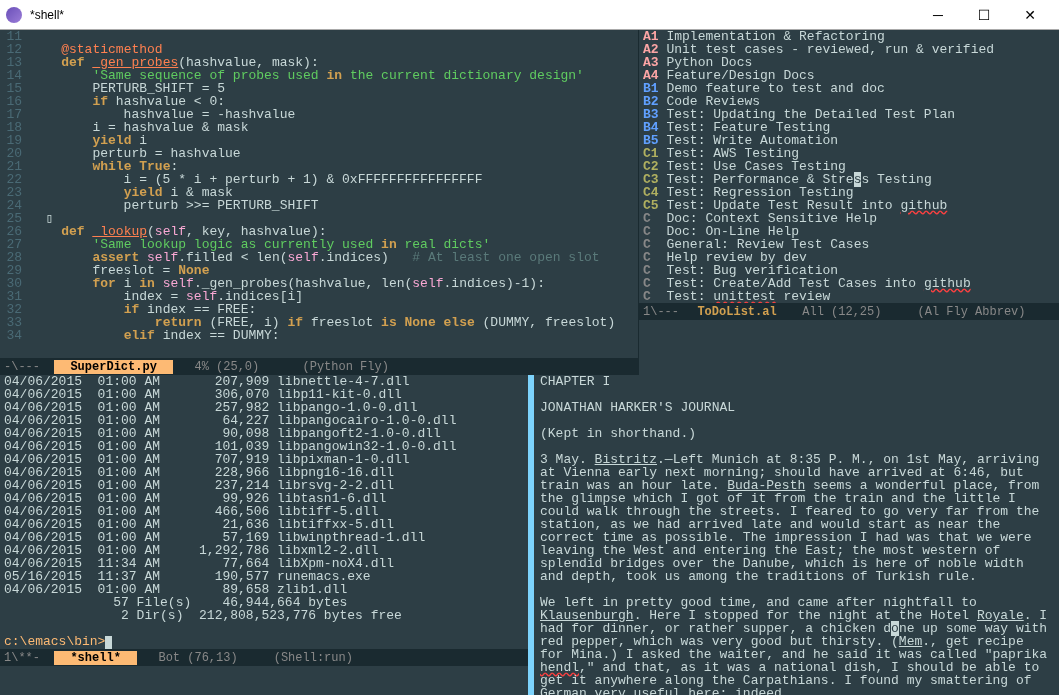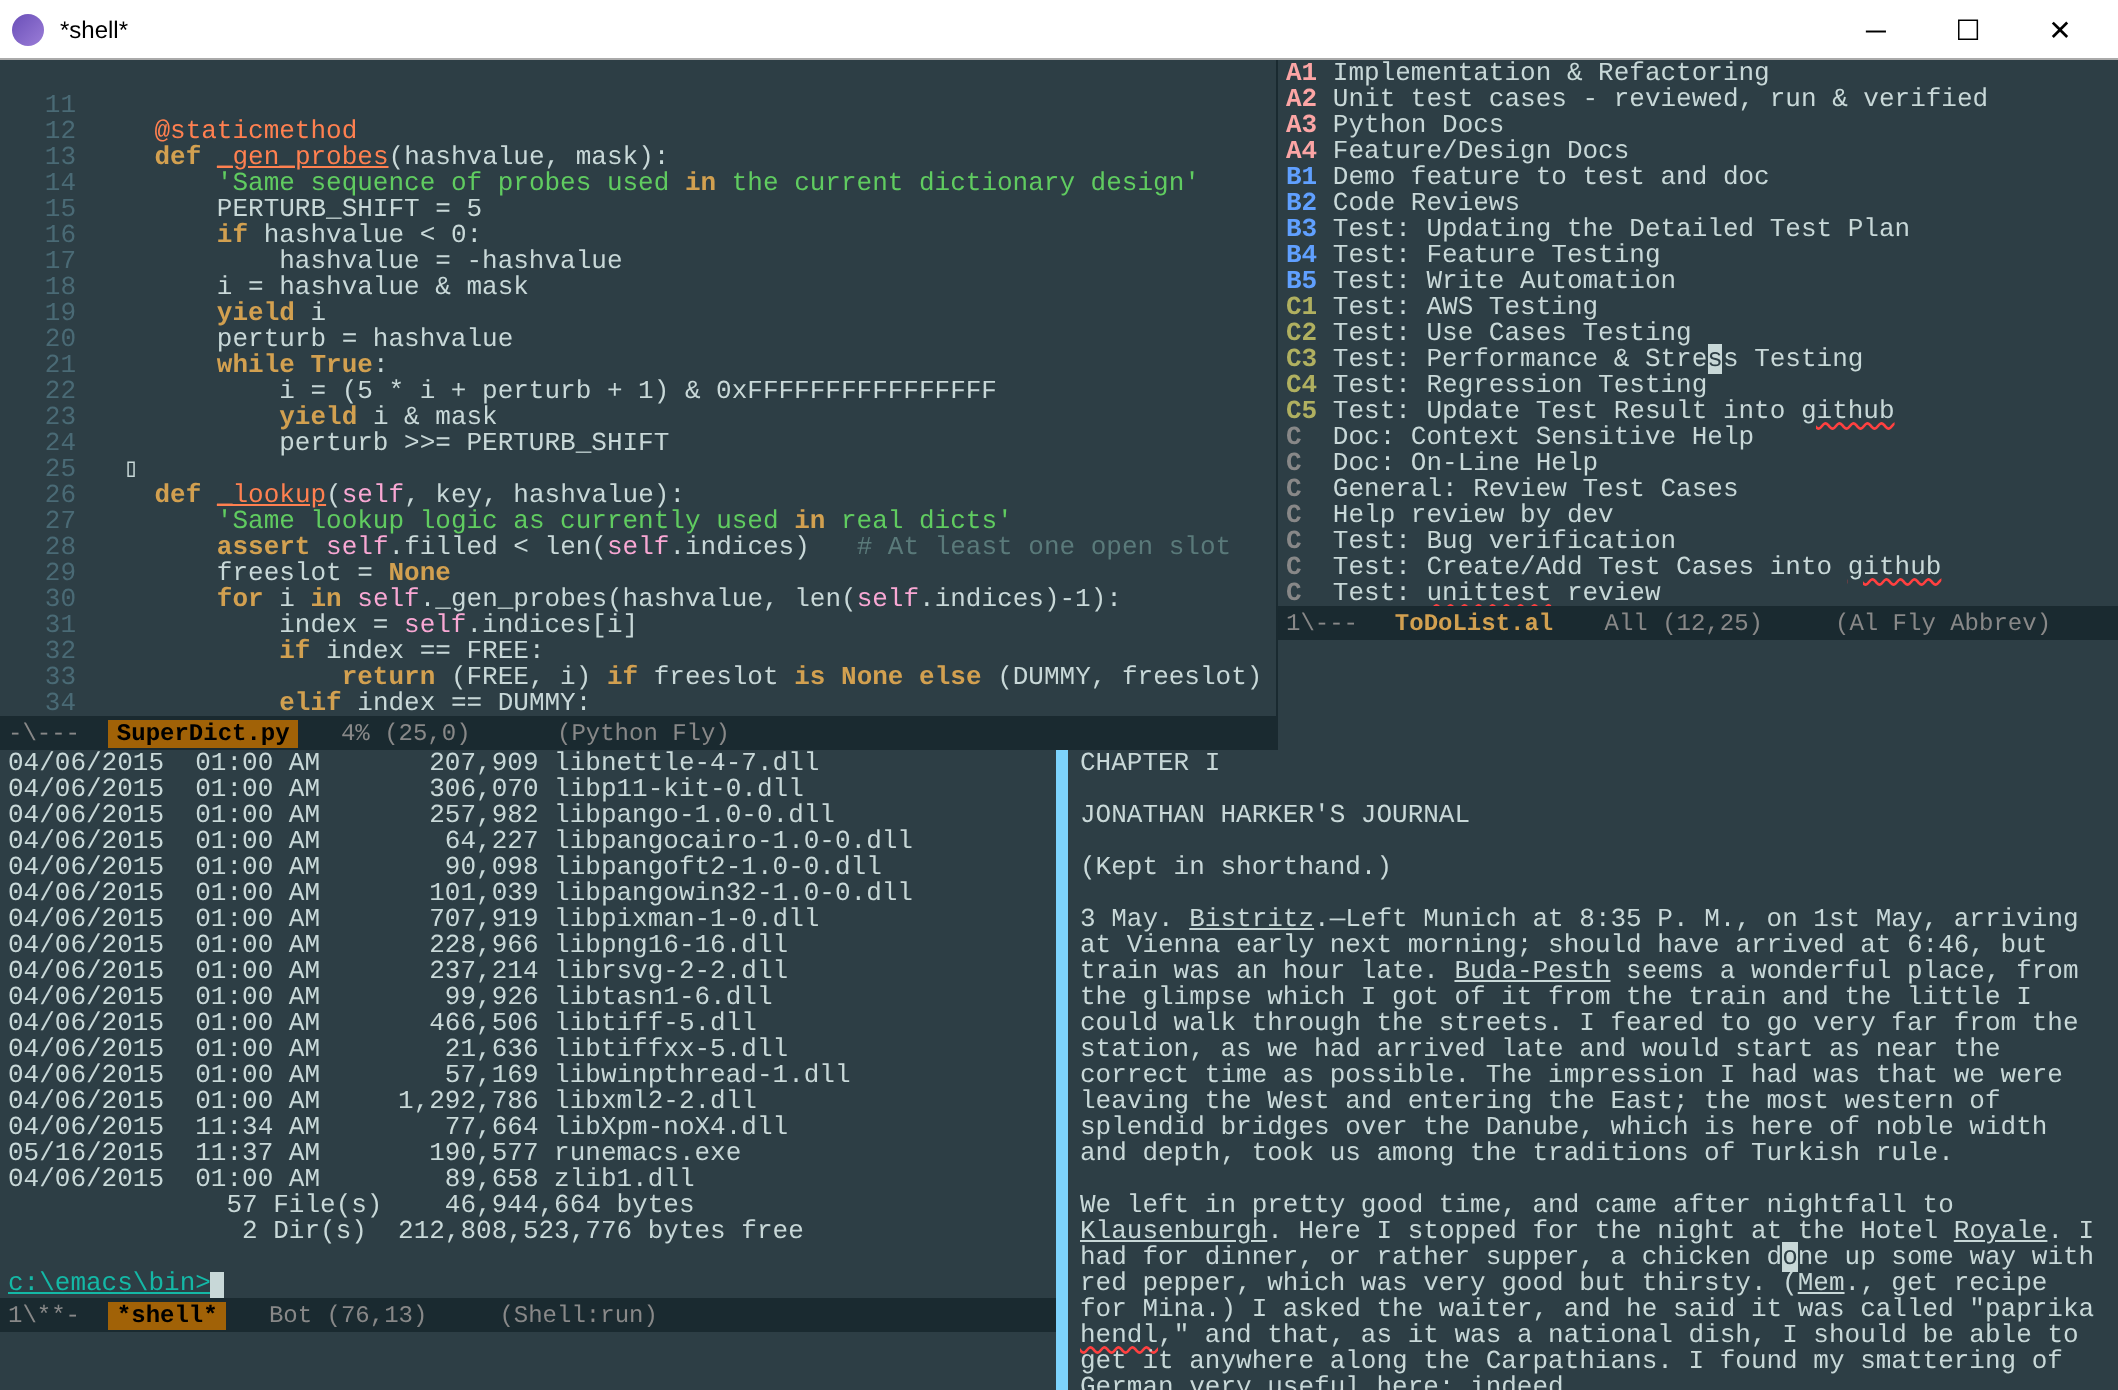--- a/index.html
+++ b/index.html
@@ -33,56 +33,56 @@
 .main-area { flex: 1; display: flex; flex-direction: column; min-height: 0; }
 
 .top-split { display: flex; height: 345px; }
 .code-pane { flex: 0 0 638px; display: flex; flex-direction: column; overflow: hidden; }
 .todo-pane { flex: 1; display: flex; flex-direction: column; overflow: hidden; border-left: 1px solid #1a2a30; }
 
 .bottom-split { display: flex; flex: 1; min-height: 0; }
 .shell-pane { flex: 0 0 528px; display: flex; flex-direction: column; overflow: hidden; }
 .text-pane { flex: 1; display: flex; flex-direction: column; overflow: hidden; border-left: 6px solid #7dd3fc; }
 
-.content { flex: 1; overflow: hidden; padding: 16px; white-space: pre; line-height: 13px; }
+.content { flex: 1; overflow: hidden; padding: 0; white-space: pre; line-height: 13px; }
 .line { display: flex; }
 .lineno { color: #4a6a75; width: 30px; text-align: right; padding-right: 8px; flex-shrink: 0; user-select: none; }
 .code { flex: 1; }
 
 .modeline {
   background: #1a2a30;
   color: #888;
   height: 17px;
   display: flex;
   align-items: center;
   padding: 0 4px;
   font-size: 12px;
   white-space: pre;
 }
-.modeline .active-file { background: #a16207; color: #000; padding: 0 4px; font-weight: bold; }
+.modeline .active-file { background: #fdba74; color: #000; padding: 0 16px; font-weight: bold; }
 .modeline .inactive-file { color: #d2a050; padding: 0 4px; font-weight: bold; }
 
 
 .kw { color: #d2a050; font-weight: bold; }
 .fn { color: #ff8050; }
 .fn-u { color: #ff8050; text-decoration: underline; }
 .str { color: #60cc60; }
 .self { color: #f9a8d4; }
 .cmt { color: #5a7a7a; }
 
 .todo-content { padding: 0 4px; line-height: 13px; white-space: pre-wrap; }
 .todo-line { display: block; }
 .prio-a { color: #fca5a5; font-weight: bold; }
 .prio-b { color: #60a0ff; font-weight: bold; }
 .prio-c { color: #b0b060; font-weight: bold; }
 .prio-cx { color: #888; font-weight: bold; }
 .todo-text { color: #c8d8d8; }
 
 .shell-content { padding: 0 4px; line-height: 13px; color: #c8d8d8; white-space: pre; }
-.prompt { color: #14b8a6; text-decoration: underline; }
+.prompt { color: #fdba74; }
 .prompt-cursor { background: #c8d8d8; display: inline-block; width: 7px; height: 13px; vertical-align: text-bottom; }
 
 .dracula-content { padding: 0 6px; line-height: 13px; color: #c8d8d8; white-space: pre-wrap; word-wrap: break-word; }
 .dracula-content .underline { text-decoration: underline; }
 .squiggle { text-decoration: underline; text-decoration-color: #ff4040; text-decoration-style: wavy; }
 
 .cursor-block { background: #c8d8d8; color: #2d3e45; }
 </style>
 </head>
 <body>

